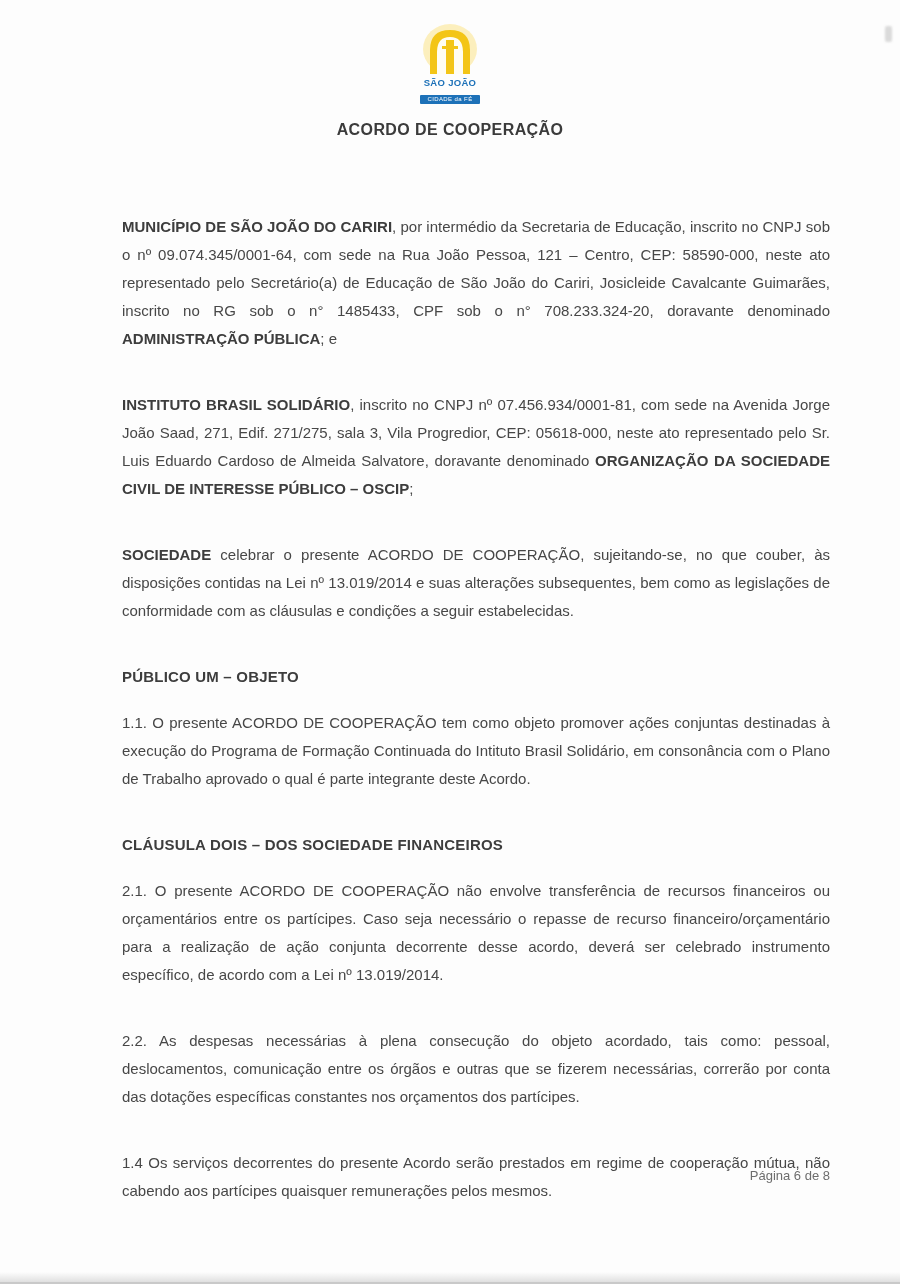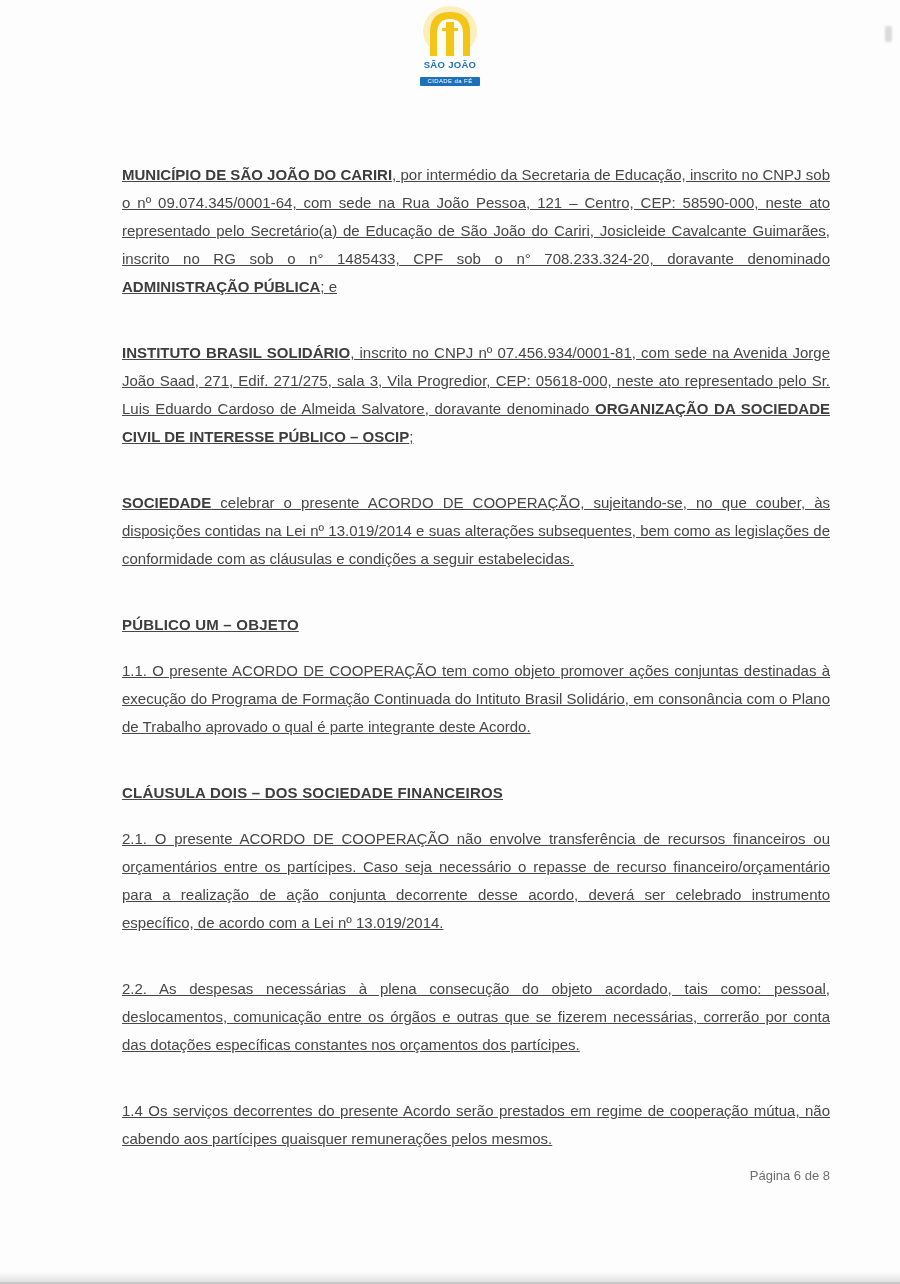--- a/index.html
+++ b/index.html
@@ -10,21 +10,21 @@
   .page {
     position: relative;
     width: 900px;
     height: 1284px;
     background: #fdfdfd;
     overflow: hidden;
     font-family: "Liberation Sans", "DejaVu Sans", sans-serif;
     color: #474747;
   }
   .logo {
-    padding-top: 4px;
+    padding-top: 22px;
     text-align: center;
     line-height: 1.05;
   }
   .logo .emblem { display: block; margin: 0 auto; }
   .logo-l1, .logo-l2 {
     color: #1d71b8;
     font-weight: bold;
     font-size: 9.5px;
     letter-spacing: 0.3px;
   }
@@ -44,21 +44,20 @@
     font-size: 16px;
     font-weight: bold;
     letter-spacing: 0.4px;
     color: #3b3b3b;
   }
   .content {
     margin: 0 70px 0 122px;
     padding-top: 74px;
     font-size: 15px;
     line-height: 28px;
-    text-decoration: underline;
   }
   .para {
     margin: 0 0 38px 0;
     text-align: justify;
   }
   .para .b { font-weight: bold; color: #3d3d3d; }
   .clause-heading {
     margin: 36px 0 18px 0;
     font-size: 15px;
     font-weight: bold;
@@ -106,20 +105,21 @@
       <ellipse cx="30" cy="27" rx="27" ry="25" fill="#fbe488" opacity="0.55"></ellipse>
       <path d="M10 52 L10 28 Q10 8 30 8 Q50 8 50 28 L50 52 Z" fill="#f3c517"></path>
       <path d="M17 52 L17 30 Q17 15 30 15 Q43 15 43 30 L43 52 Z" fill="#fffdf2"></path>
       <rect x="26" y="18" width="8" height="34" fill="#f3c517"></rect>
       <rect x="22" y="24" width="16" height="3" fill="#f3c517"></rect>
     </svg>
     <div class="logo-l1">SÃO JOÃO</div>
     <div><span class="logo-ribbon">CIDADE da FÉ</span></div>
   </div>
 
+  <h1 class="doc-title">ACORDO DE COOPERAÇÃO</h1>
 
   <div class="content">
 
     <p class="para"><span class="b">MUNICÍPIO DE SÃO JOÃO DO CARIRI</span><span>, por intermédio da Secretaria de Educação, inscrito no CNPJ sob o nº 09.074.345/0001-64, com sede na Rua João Pessoa, 121 – Centro, CEP: 58590-000, neste ato representado pelo Secretário(a) de Educação de São João do Cariri, Josicleide Cavalcante Guimarães, inscrito no RG sob o n° 1485433, CPF sob o n° 708.233.324-20, doravante denominado </span><span class="b">ADMINISTRAÇÃO PÚBLICA</span><span>; e</span></p>
 
     <p class="para"><span class="b">INSTITUTO BRASIL SOLIDÁRIO</span><span>, inscrito no CNPJ nº 07.456.934/0001-81, com sede na Avenida Jorge João Saad, 271, Edif. 271/275, sala 3, Vila Progredior, CEP: 05618-000, neste ato representado pelo Sr. Luis Eduardo Cardoso de Almeida Salvatore, doravante denominado </span><span class="b">ORGANIZAÇÃO DA SOCIEDADE CIVIL DE INTERESSE PÚBLICO – OSCIP</span><span>;</span></p>
 
     <p class="para"><span class="b">SOCIEDADE</span><span> celebrar o presente ACORDO DE COOPERAÇÃO, sujeitando-se, no que couber, às disposições contidas na Lei nº 13.019/2014 e suas alterações subsequentes, bem como as legislações de conformidade com as cláusulas e condições a seguir estabelecidas.</span></p>
 
     <div class="clause-heading">PÚBLICO UM – OBJETO</div>

